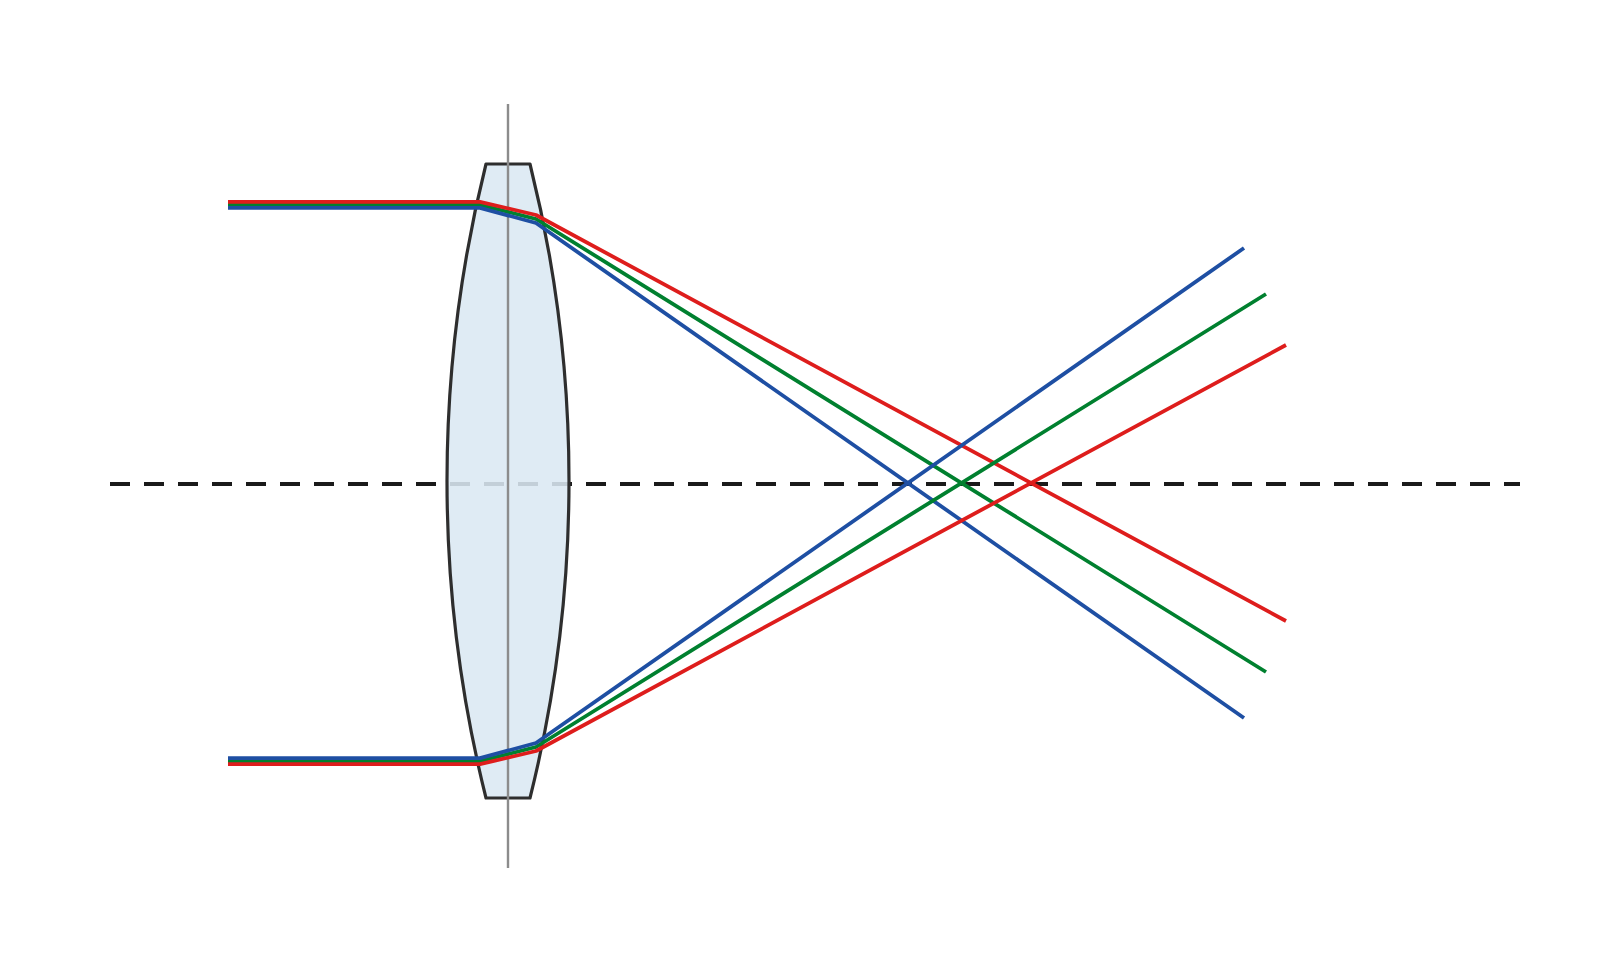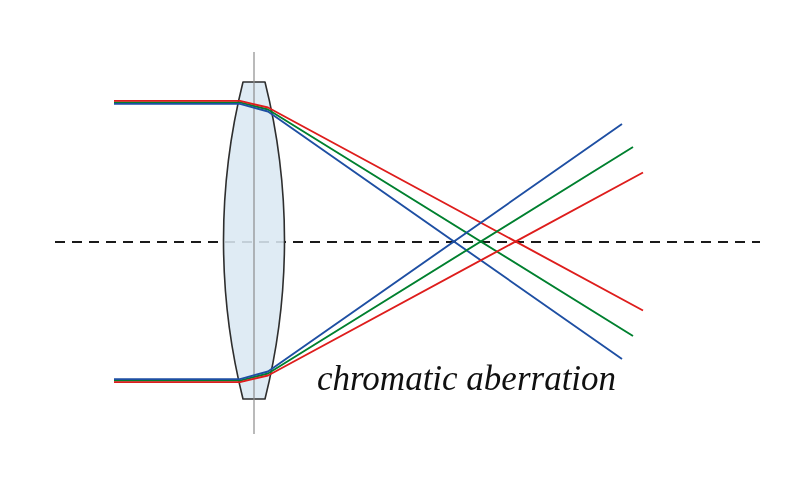--- a/index.html
+++ b/index.html
@@ -46,14 +46,13 @@
     <line stroke-width="1.2" x1="254" y1="52" x2="254" y2="434" stroke="#8c8c8c"></line>
 
     <polyline fill="none" stroke-width="1.9" stroke-linejoin="round" points="114,102.4 240,102.4 268,109.5 633,336" stroke="#00802f"></polyline>
     <polyline fill="none" stroke-width="1.9" stroke-linejoin="round" points="114,103.9 240,103.9 268,111.5 622,359" stroke="#1e4fa3"></polyline>
     <polyline fill="none" stroke-width="1.9" stroke-linejoin="round" points="114,100.9 240,100.9 268,107.5 643,310.5" stroke="#de1d1c"></polyline>
     <polyline fill="none" stroke-width="1.9" stroke-linejoin="round" points="114,380.6 240,380.6 268,373.5 633,147" stroke="#00802f"></polyline>
     <polyline fill="none" stroke-width="1.9" stroke-linejoin="round" points="114,379.1 240,379.1 268,371.5 622,124" stroke="#1e4fa3"></polyline>
     <polyline fill="none" stroke-width="1.9" stroke-linejoin="round" points="114,382.1 240,382.1 268,375.5 643,172.5" stroke="#de1d1c"></polyline>
   </svg>
 
-  <div class="caption" style="color: rgb(16, 16, 16);">chromatic aberration</div>
 </div>
 
 </body></html>

